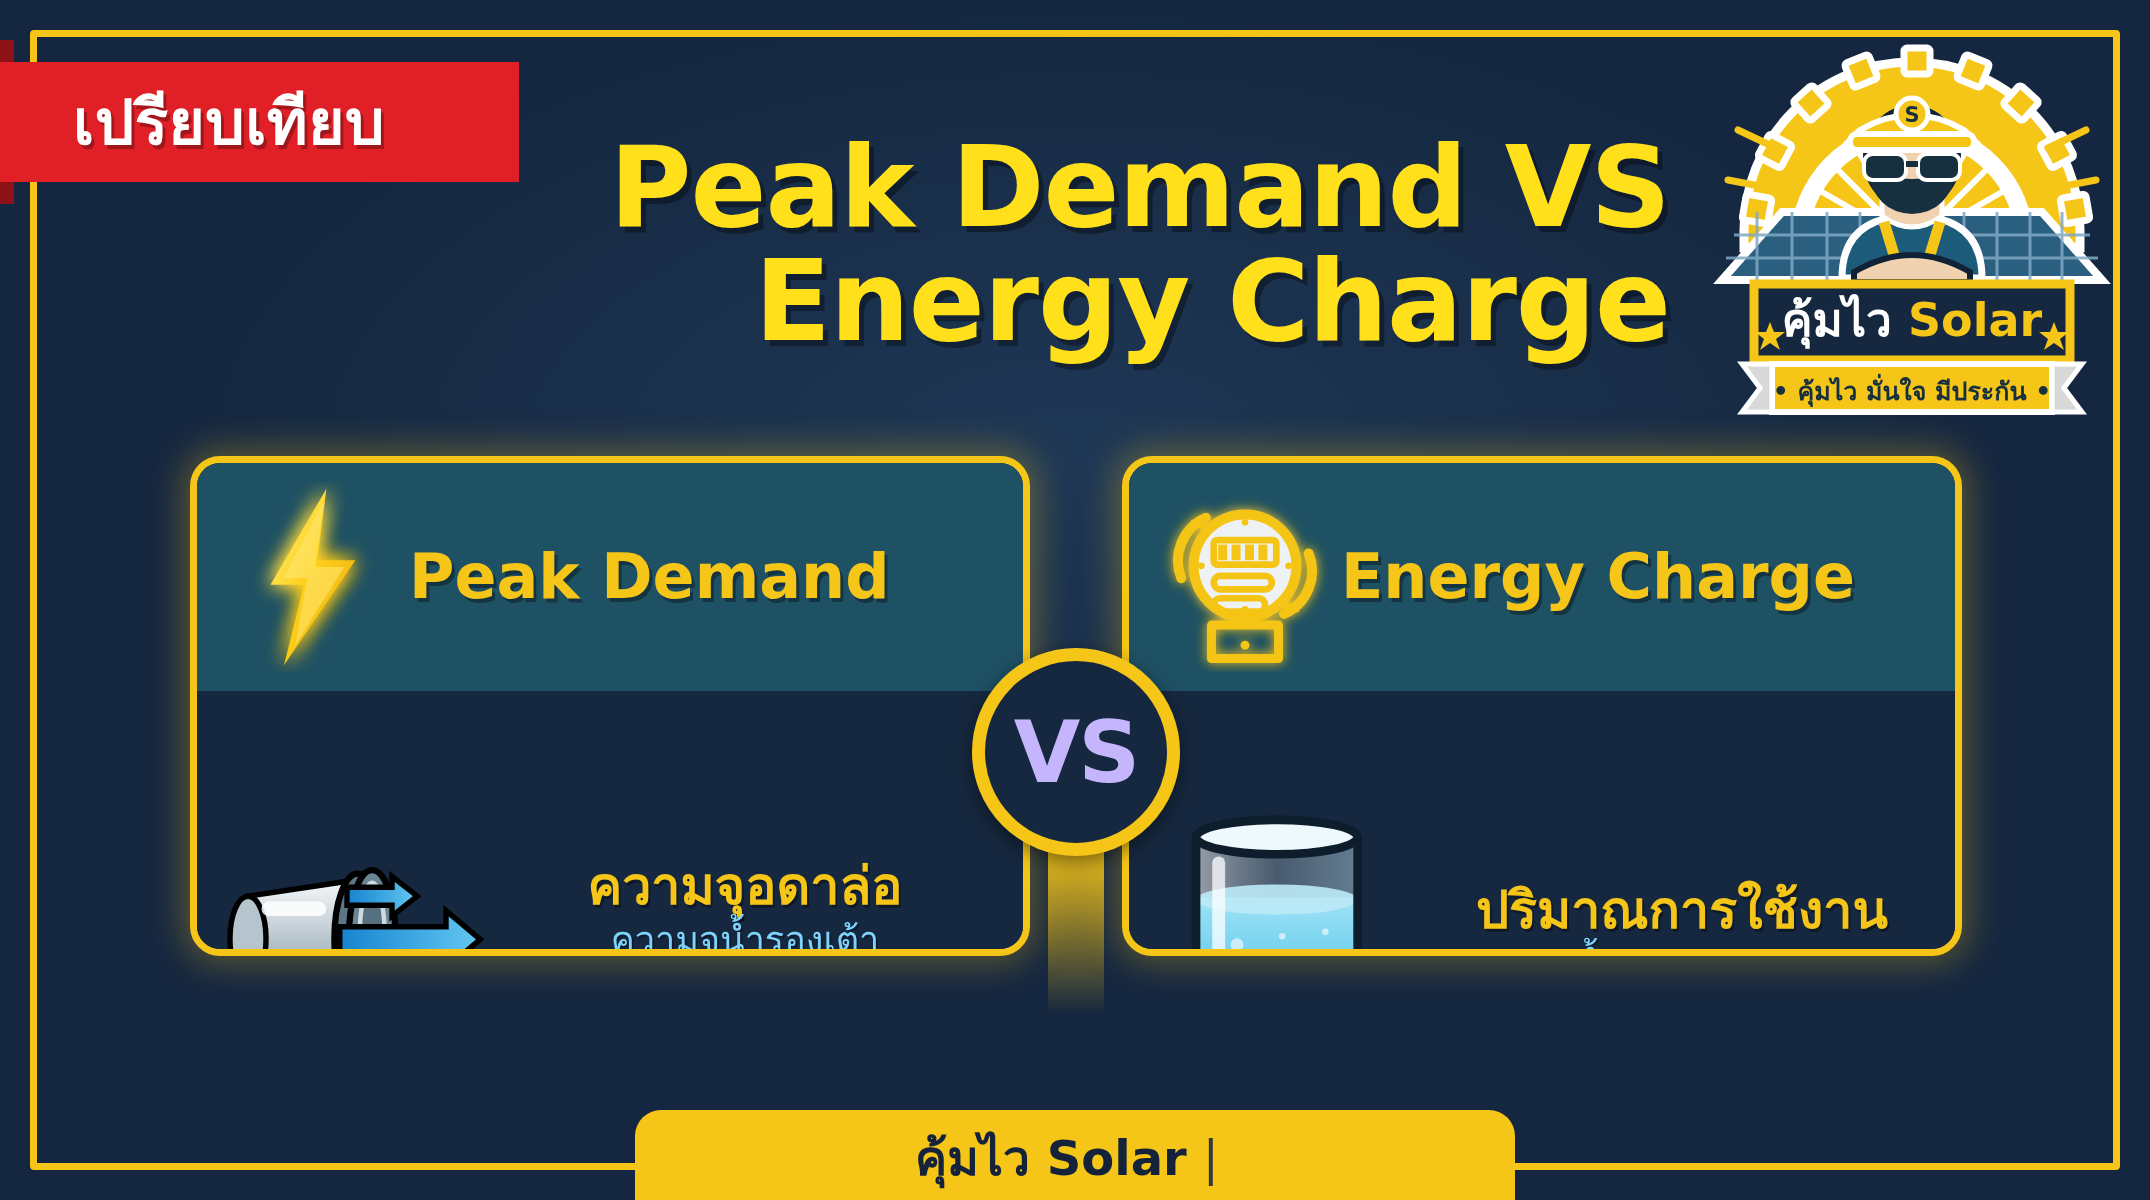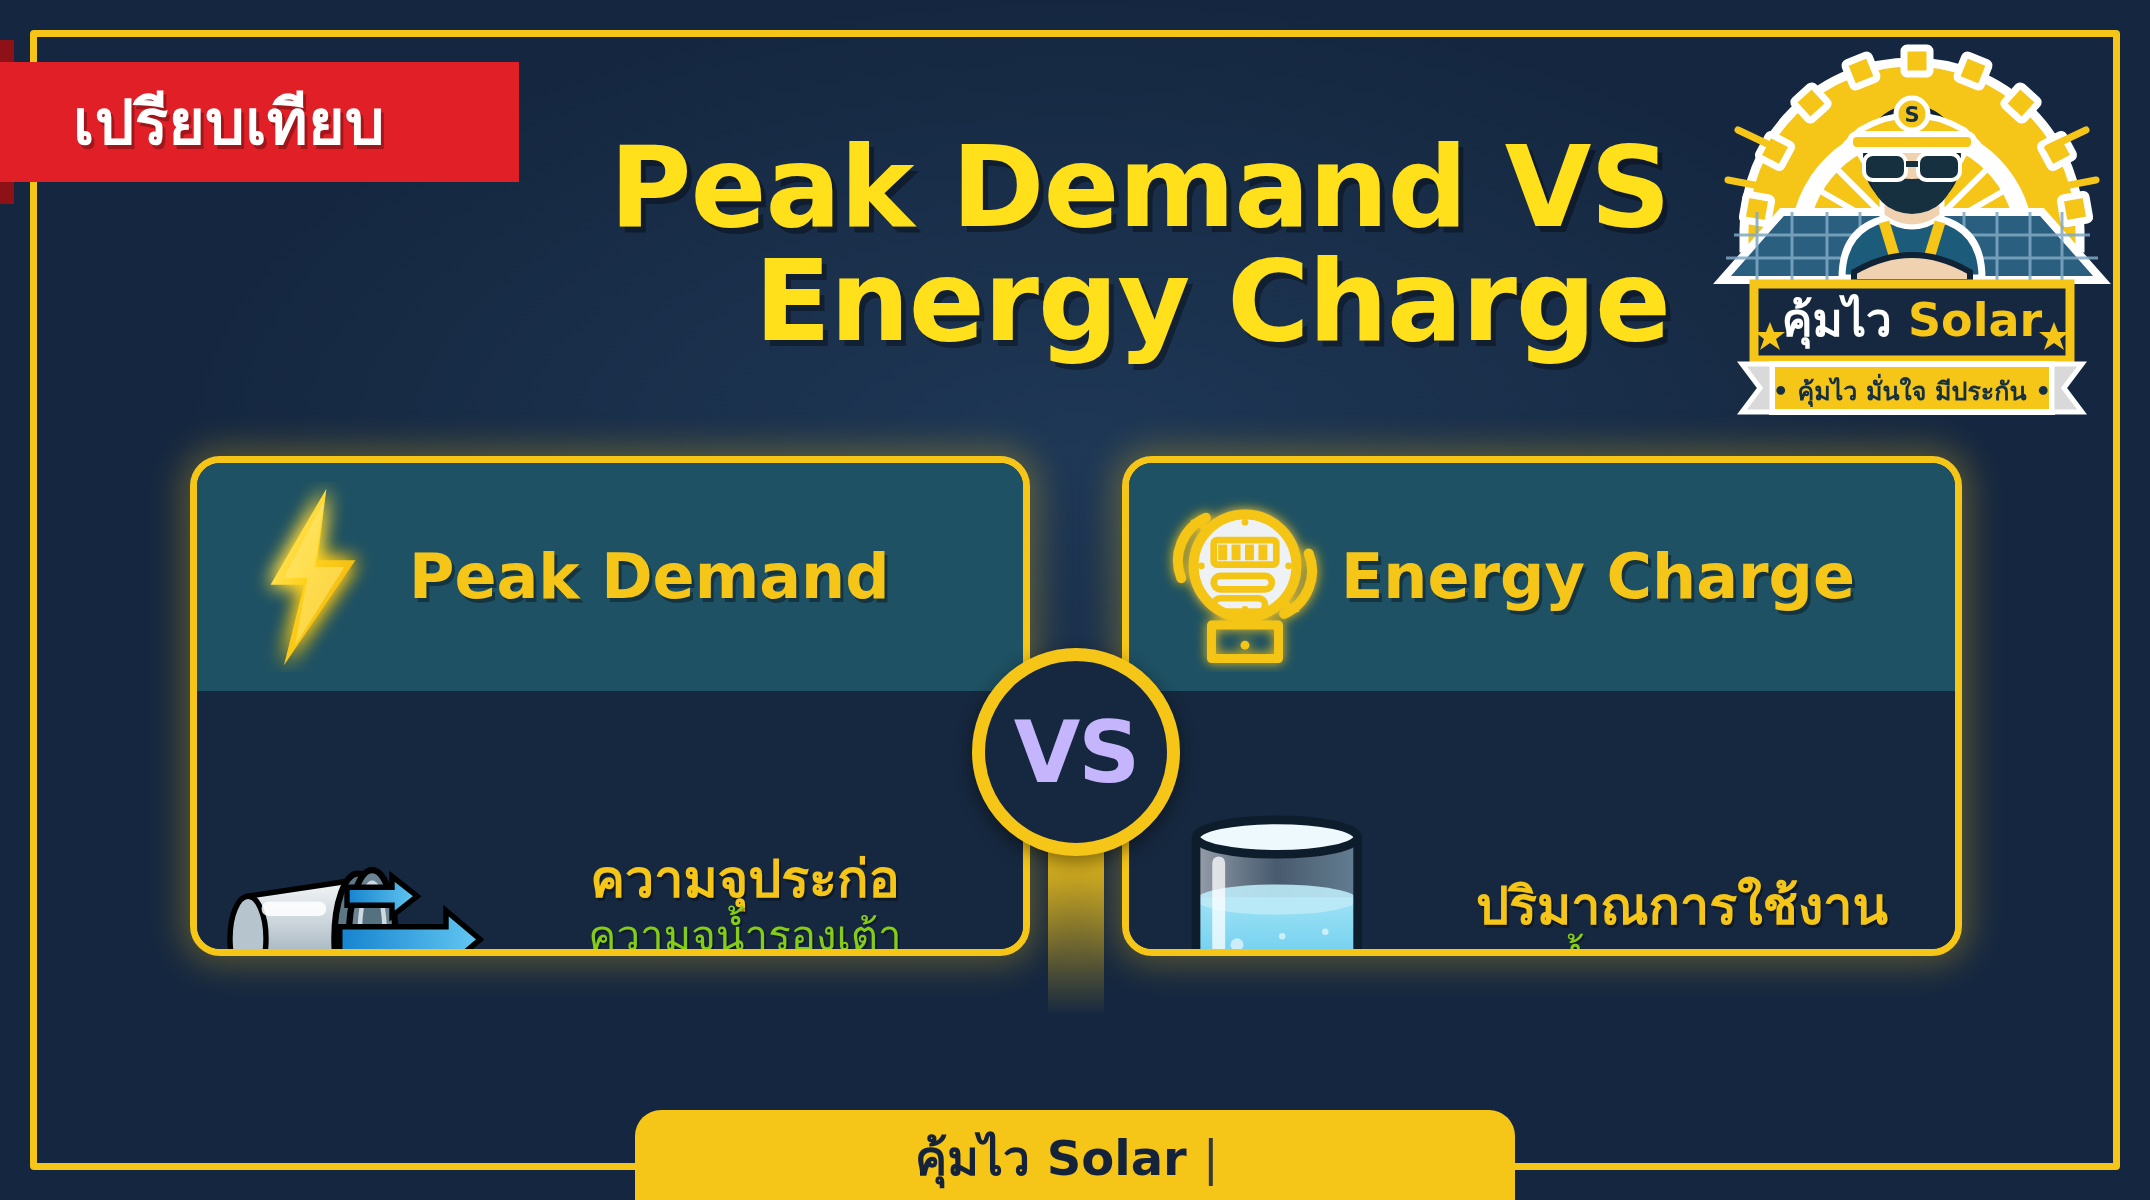--- a/index.html
+++ b/index.html
@@ -62,21 +62,21 @@
   .card-title{color:#F5C518;font-size:62px;font-weight:bold;line-height:1;
     text-shadow:3px 4px 0 rgba(0,0,0,.35);white-space:nowrap;}
   .card-unit{color:#ffffff;font-size:48px;font-weight:500;margin-top:14px;line-height:1;
     text-shadow:2px 3px 0 rgba(0,0,0,.35);}
 
   .body-icon{flex:0 0 270px;height:290px;display:flex;align-items:center;justify-content:center;}
   .body-icon svg{width:100%;height:100%;}
   .body-text{flex:1;text-align:center;padding:0 4px;}
   .body-head{color:#F5C518;font-size:52px;font-weight:bold;line-height:1.15;
     text-shadow:2px 3px 0 rgba(0,0,0,.35);}
-  .body-line{color:#84cc16;font-size:42px;line-height:1.3;font-weight:500;
+  .body-line{color:#7dd3fc;font-size:36px;line-height:1.3;font-weight:500;
     text-shadow:2px 2px 0 rgba(0,0,0,.3);}
 
   
   .card.right .body-icon{flex:0 0 280px;}
 
   
   .vs-stem{position:absolute;left:1048px;top:840px;width:56px;height:190px;
     background:linear-gradient(180deg,#F5C518 0%, rgba(245,197,24,0) 92%);}
   .vs{position:absolute;left:972px;top:648px;width:208px;height:208px;border-radius:50%;
     background:#16283f;border:13px solid #F5C518;box-sizing:border-box;
@@ -265,21 +265,21 @@
           <ellipse cx="168" cy="105" rx="26" ry="76" fill="#6b8494" stroke="#000" stroke-width="7"></ellipse>
           <ellipse cx="168" cy="105" rx="14" ry="62" fill="#55707f" stroke="#cfd9e0" stroke-width="5"></ellipse>
           <g stroke="#000" stroke-width="6" fill="url(#arrg)">
             <polygon points="140,48 190,48 190,36 218,58 190,80 190,68 140,68"></polygon>
             <polygon points="132,92 250,92 250,74 288,106 250,138 250,120 132,120"></polygon>
             <polygon points="140,142 190,142 190,130 218,152 190,174 190,162 140,162"></polygon>
           </g>
         </svg>
       </div>
       <div class="body-text">
-        <div class="body-head">ความจุประก่อ</div>
+        <div class="body-head">ความจุอดาล่อ</div>
         <div class="body-line">ความจุน้ำรองเต้า</div>
         <div class="body-line">ความฆะรังได้อดาลั้น</div>
       </div>
     </div>
   </div>
 
   <div class="card right">
     <div class="card-head">
       <div class="head-icon">
         <svg viewBox="0 0 150 170" xmlns="http://www.w3.org/2000/svg">

